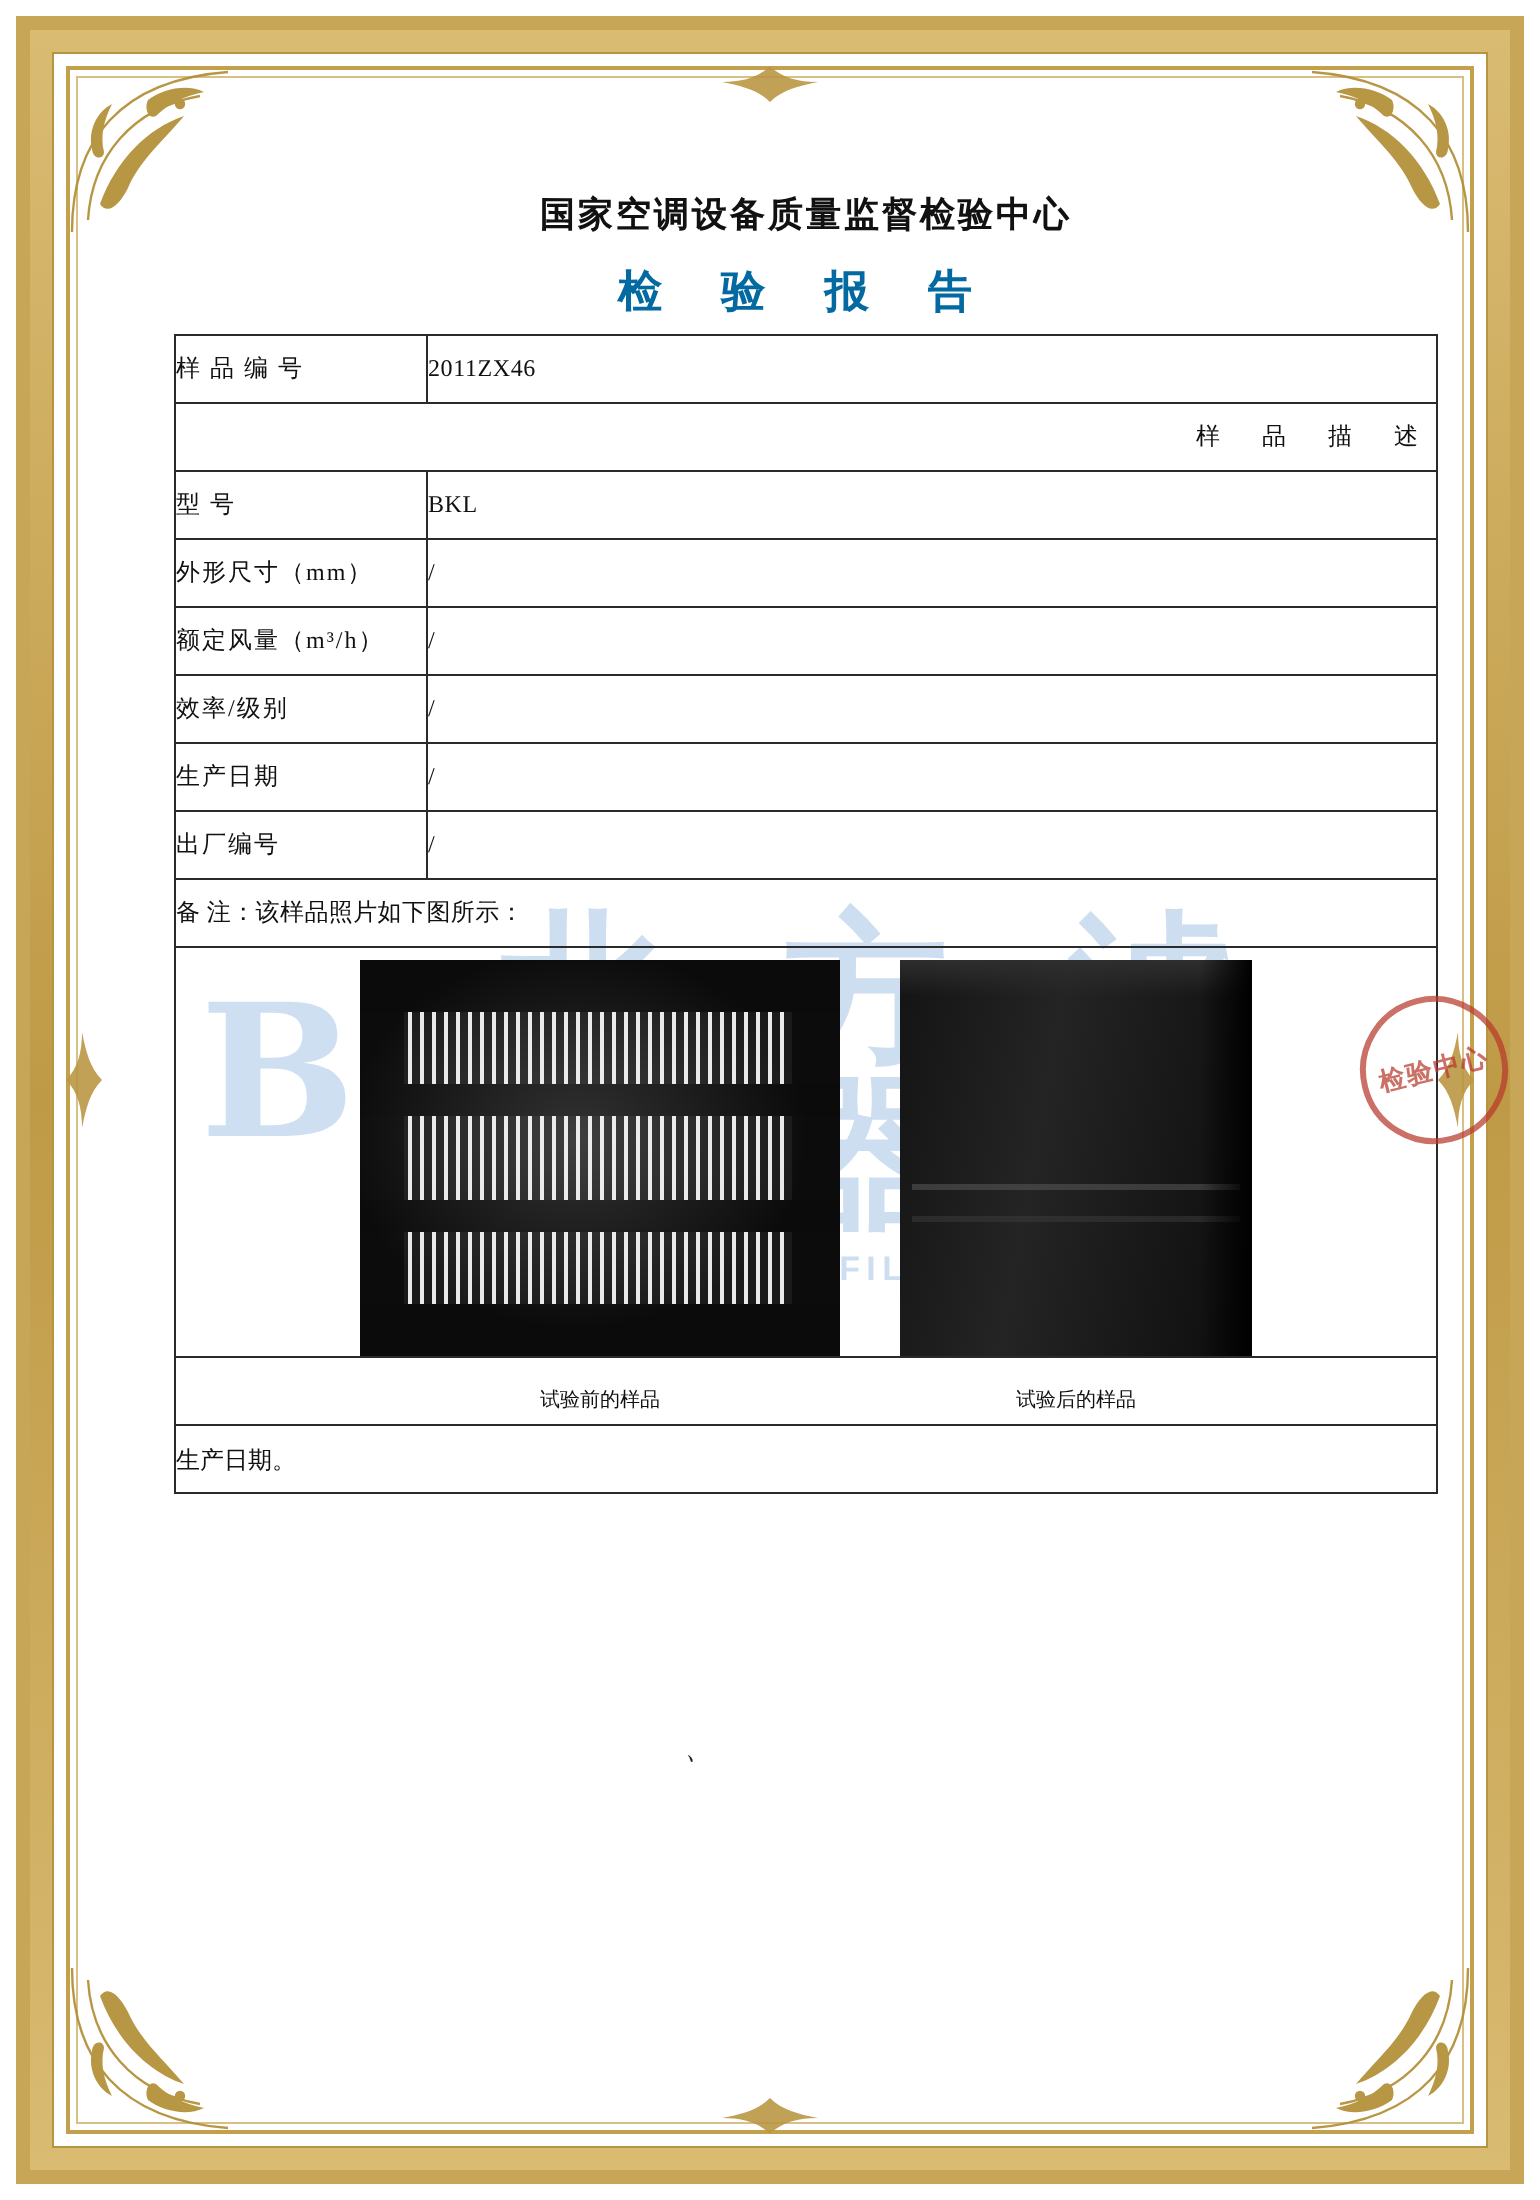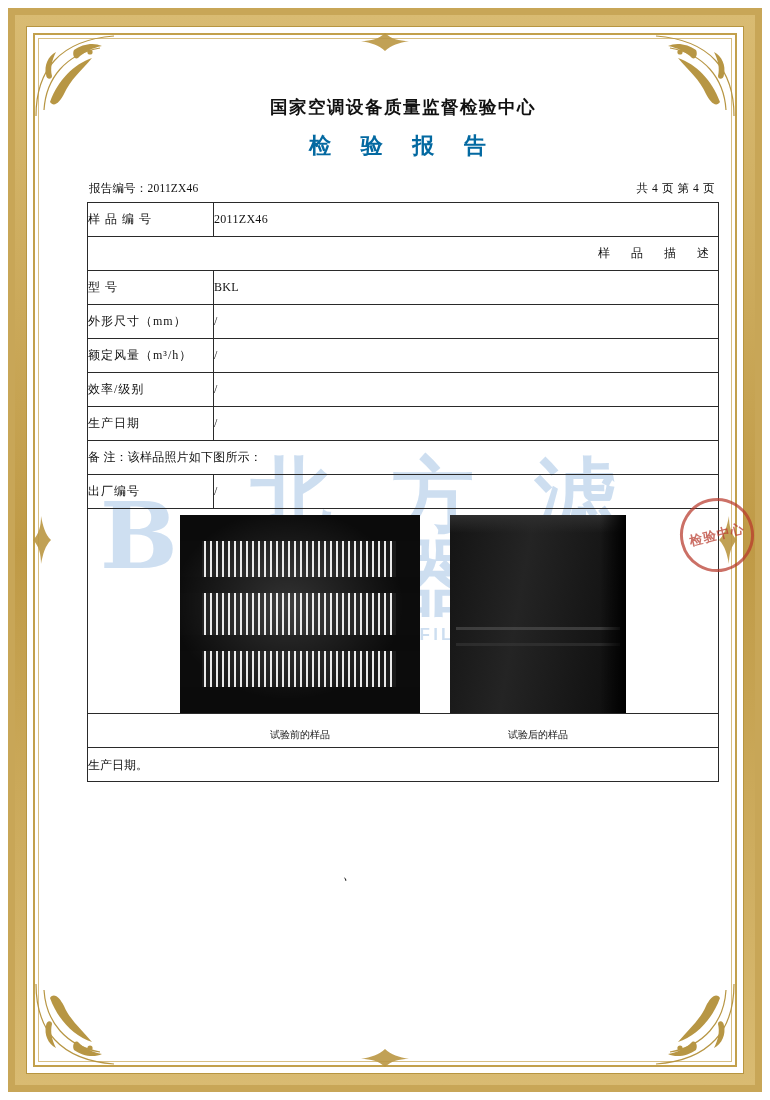--- a/index.html
+++ b/index.html
@@ -406,24 +406,20 @@
   <div id="stamp">
     <div class="ring"></div>
     <div class="txt">检验中心</div>
   </div>
 
   <div id="doc-content">
 
     <div class="doc-title">国家空调设备质量监督检验中心</div>
     <div class="doc-subtitle">检 验 报 告</div>
 
-    <div class="meta-row">
-      <div class="meta-left">报告编号：2011ZX46</div>
-      <div class="meta-right">共 4 页  第 4 页</div>
-    </div>
 
     <table class="report">
       <tbody>
         <tr>
           <td class="lbl">样 品 编 号</td>
           <td class="val">2011ZX46</td>
         </tr>
         <tr>
           <td class="section" colspan="2">样 品 描 述</td>
         </tr>
@@ -441,25 +437,25 @@
         </tr>
         <tr>
           <td class="lbl">效率/级别</td>
           <td class="val">/</td>
         </tr>
         <tr>
           <td class="lbl">生产日期</td>
           <td class="val">/</td>
         </tr>
         <tr>
-          <td class="remark-cell" colspan="2">备 注：该样品照片如下图所示：</td>
-        </tr>
-        <tr>
           <td class="lbl">出厂编号</td>
           <td class="val">/</td>
+        </tr>
+        <tr>
+          <td class="remark-cell" colspan="2">备 注：该样品照片如下图所示：</td>
         </tr>
         <tr>
           <td class="photo-cell" colspan="2">
             <div class="photos">
               <div class="photo left">
                 <div class="inner"></div>
                 <div class="sideL"></div>
                 <div class="sideR"></div>
                 <div class="band b1"></div>
                 <div class="band b2"></div>

